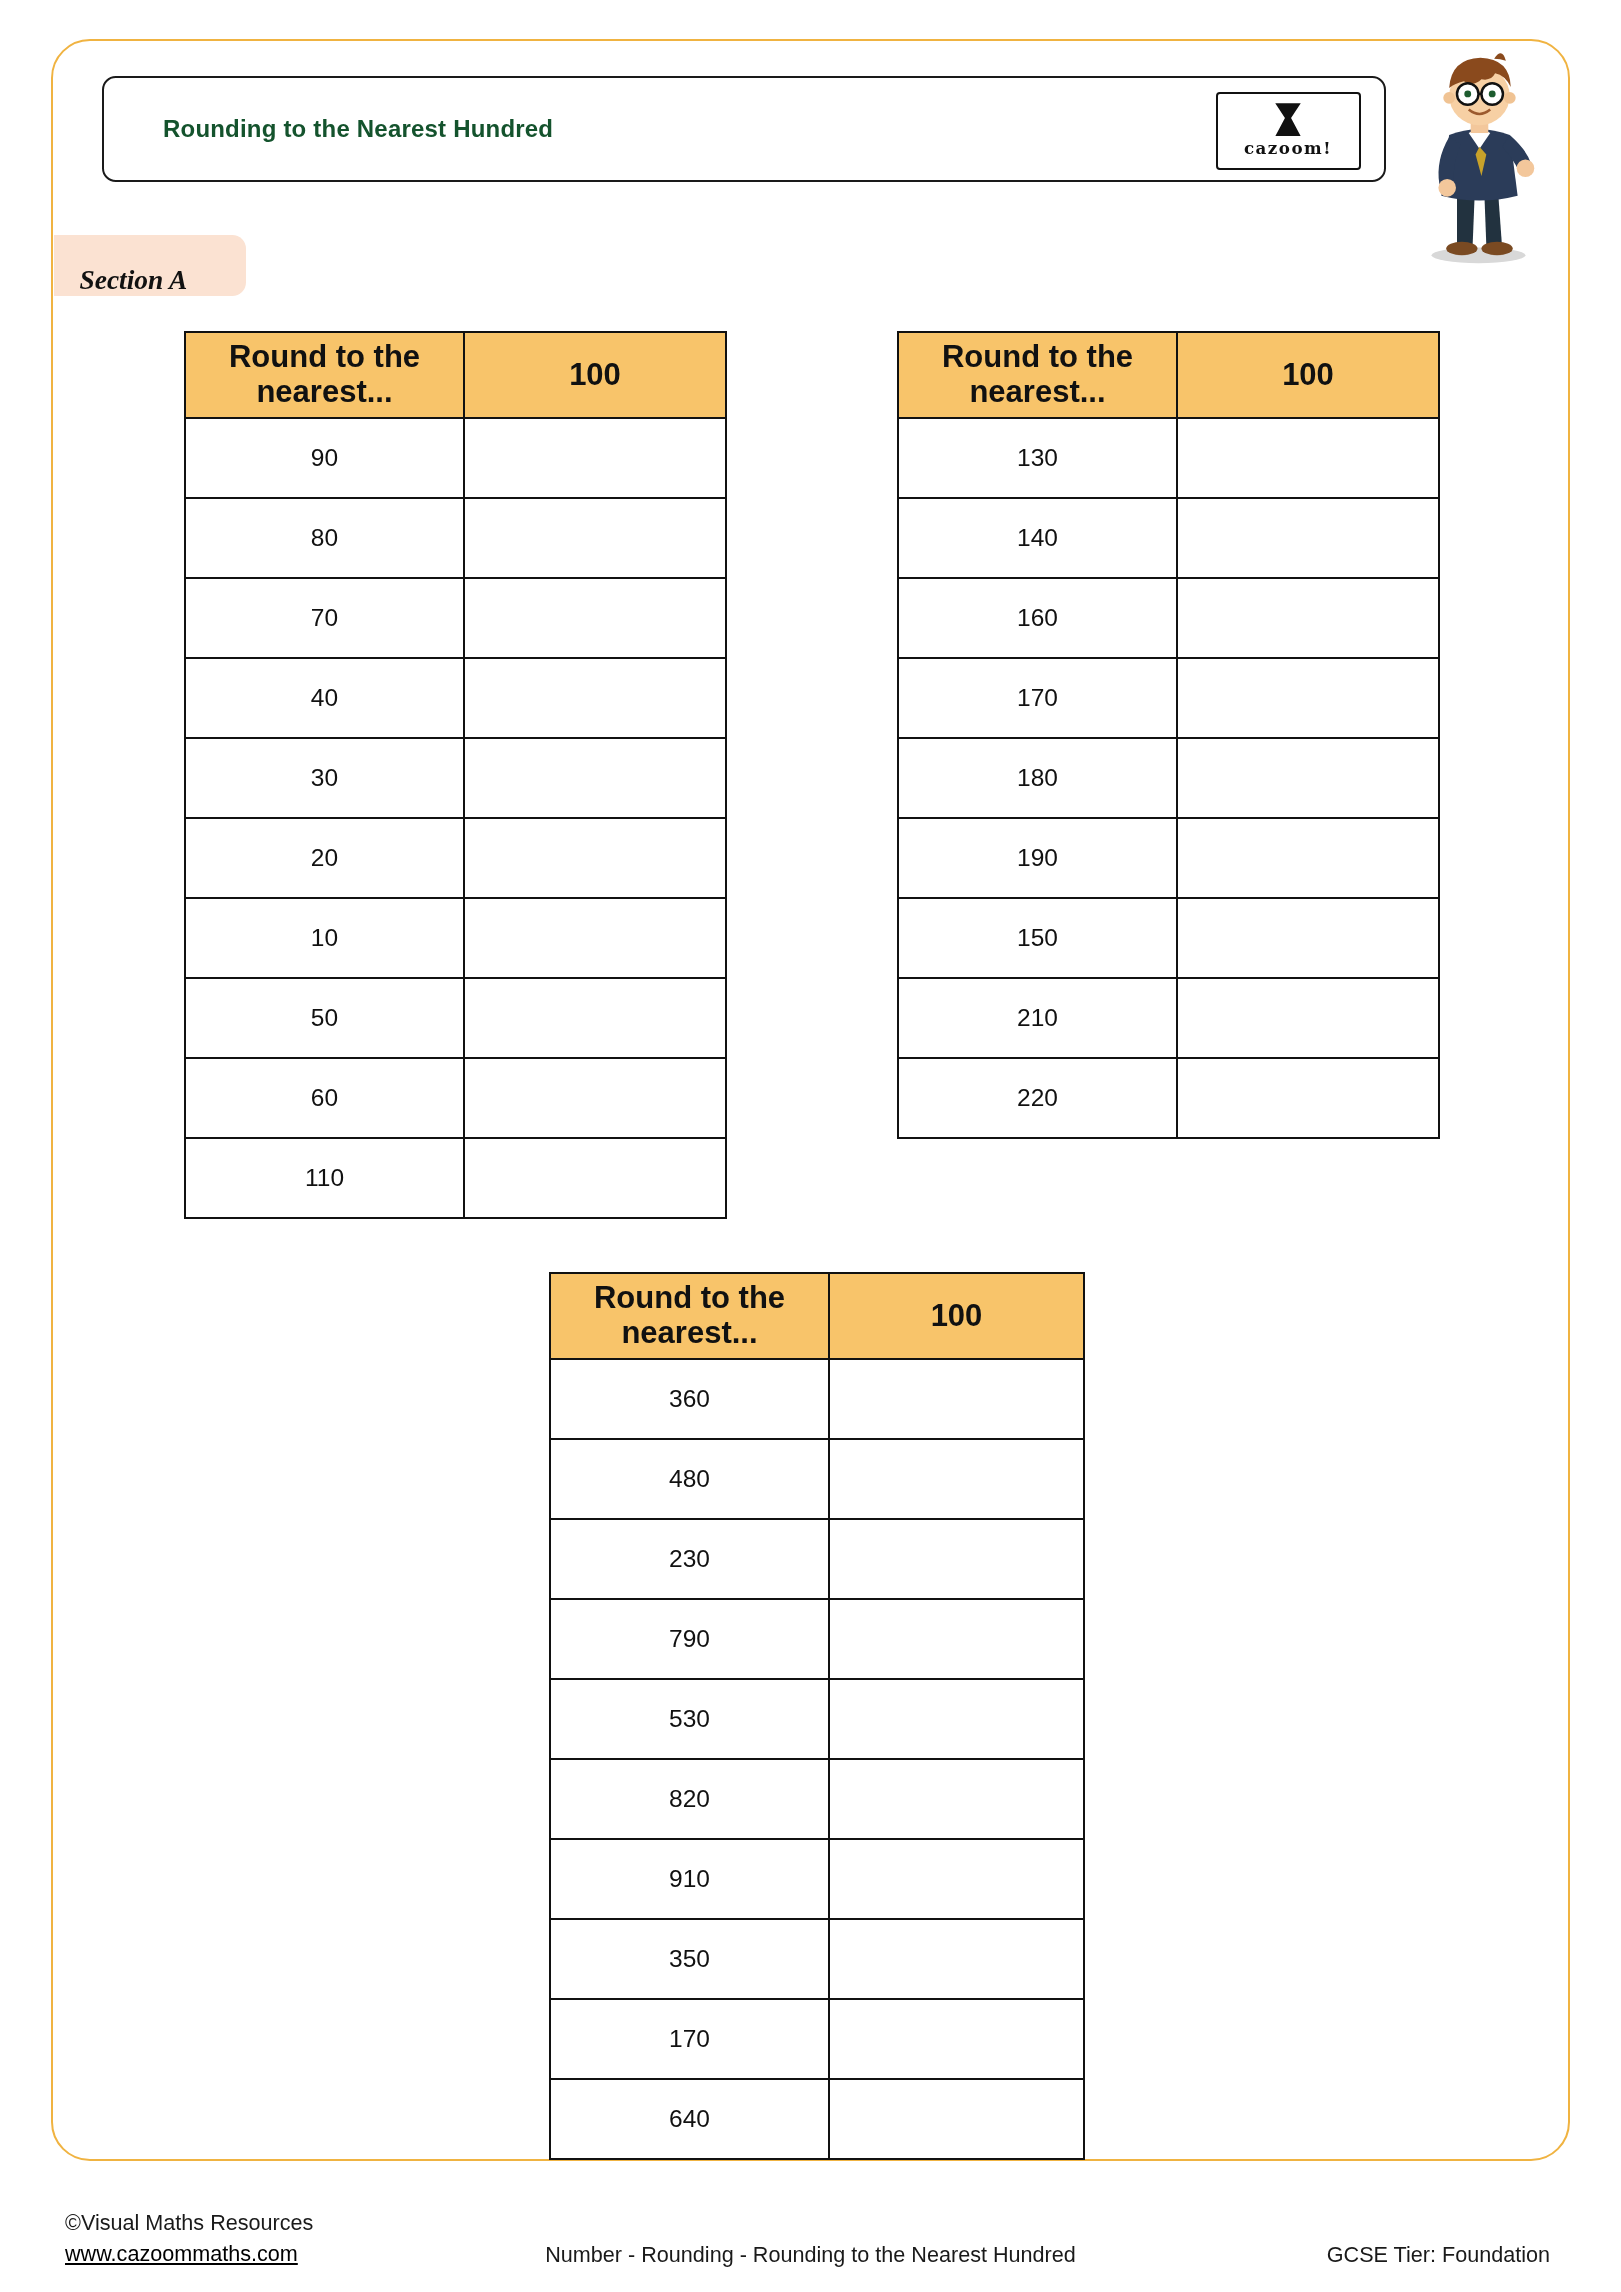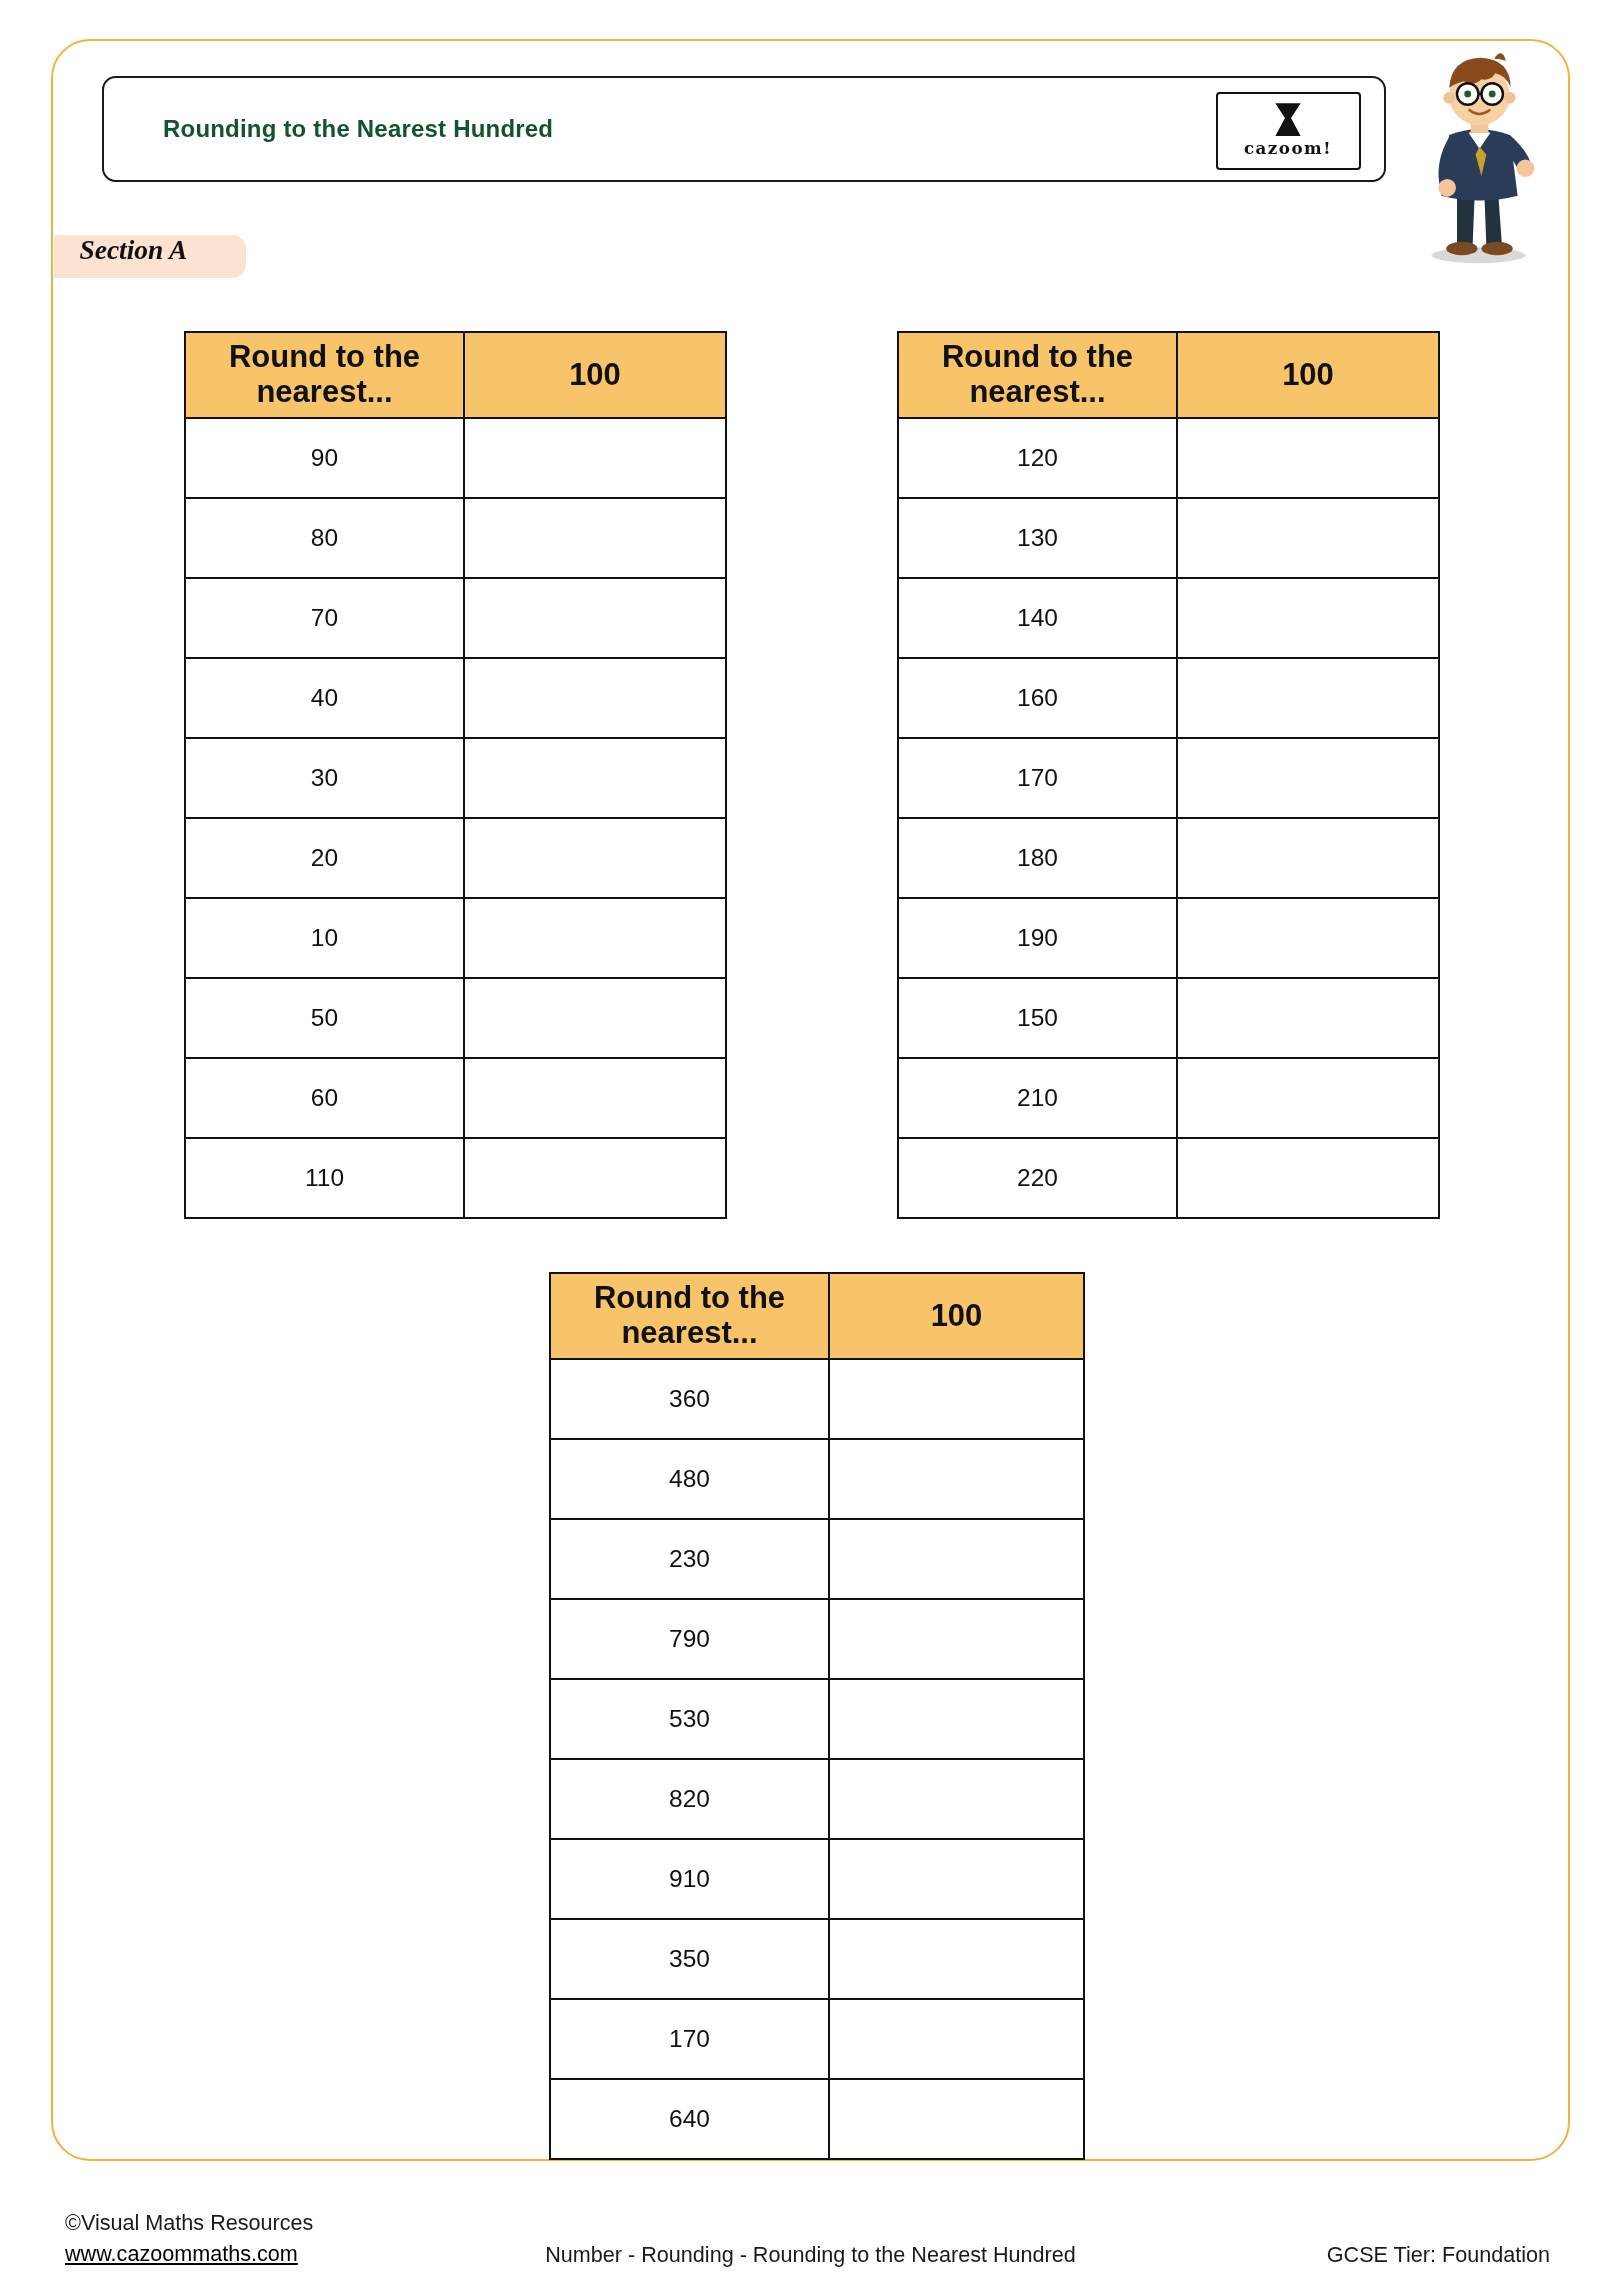--- a/index.html
+++ b/index.html
@@ -76,25 +76,25 @@
     position: absolute;
     left: 1400px; top: 45px;
     width: 157px; height: 225px;
   }
 
   
   .section-tab {
     position: absolute;
     left: 54px; top: 235px;
     min-width: 192px;
-    height: 43px;
+    height: 61px;
     background: #fbe2d2;
     border-radius: 0 13.7px 13.7px 0;
     display: flex;
-    align-items: flex-start;
+    align-items: flex-end;
   }
   .section-tab span {
     font-family: "Liberation Serif", serif;
     font-style: italic;
     font-weight: bold;
     font-size: 27.4px;
     color: #111111;
     padding-left: 25.5px;
   }
 
@@ -287,24 +287,20 @@
       <col class="c1">
       <col class="c2">
     </colgroup>
   <thead>
     <tr>
       <th>Round to the nearest...</th>
       <th>100</th>
     </tr>
   </thead>
   <tbody>
-    <tr>
-        <td class="val">120</td>
-        <td class="ans"></td>
-      </tr>
     <tr>
         <td class="val">130</td>
         <td class="ans"></td>
       </tr>
     <tr>
         <td class="val">140</td>
         <td class="ans"></td>
       </tr>
     <tr>
         <td class="val">160</td>

